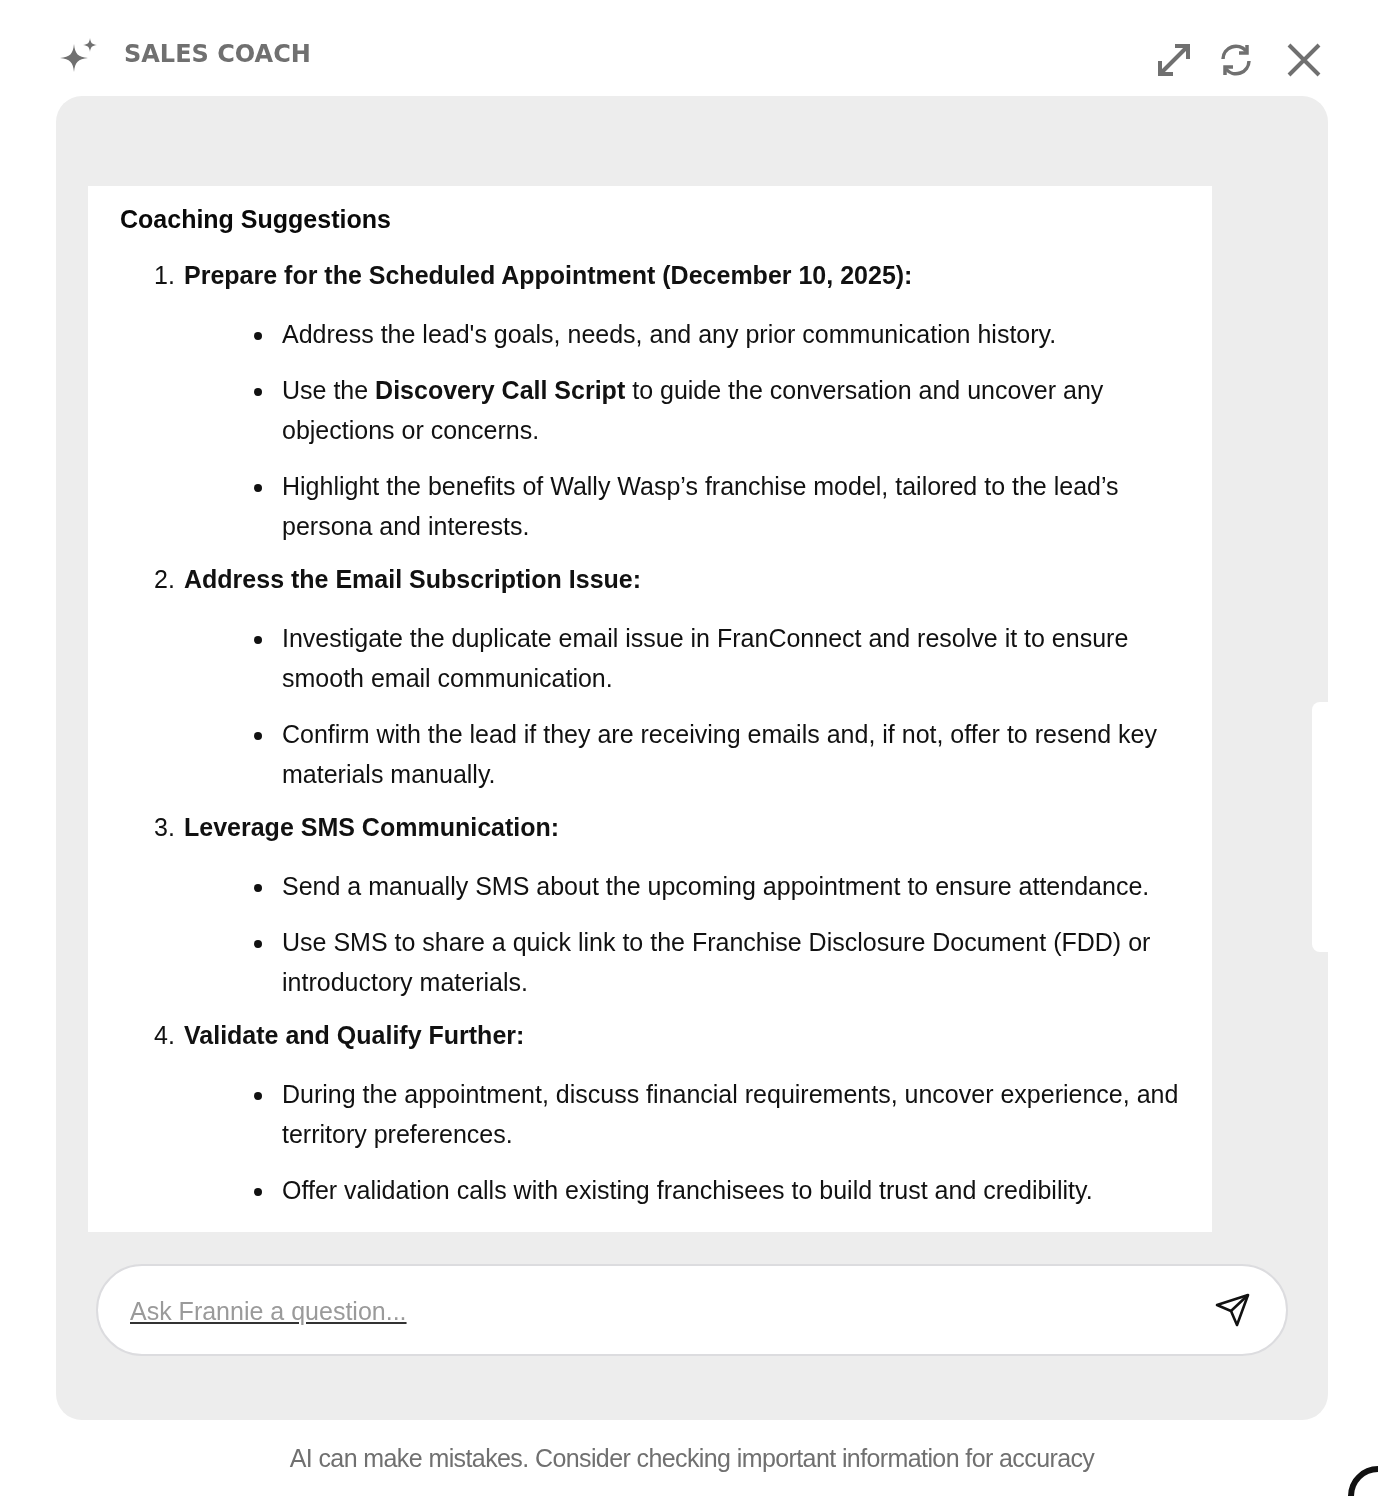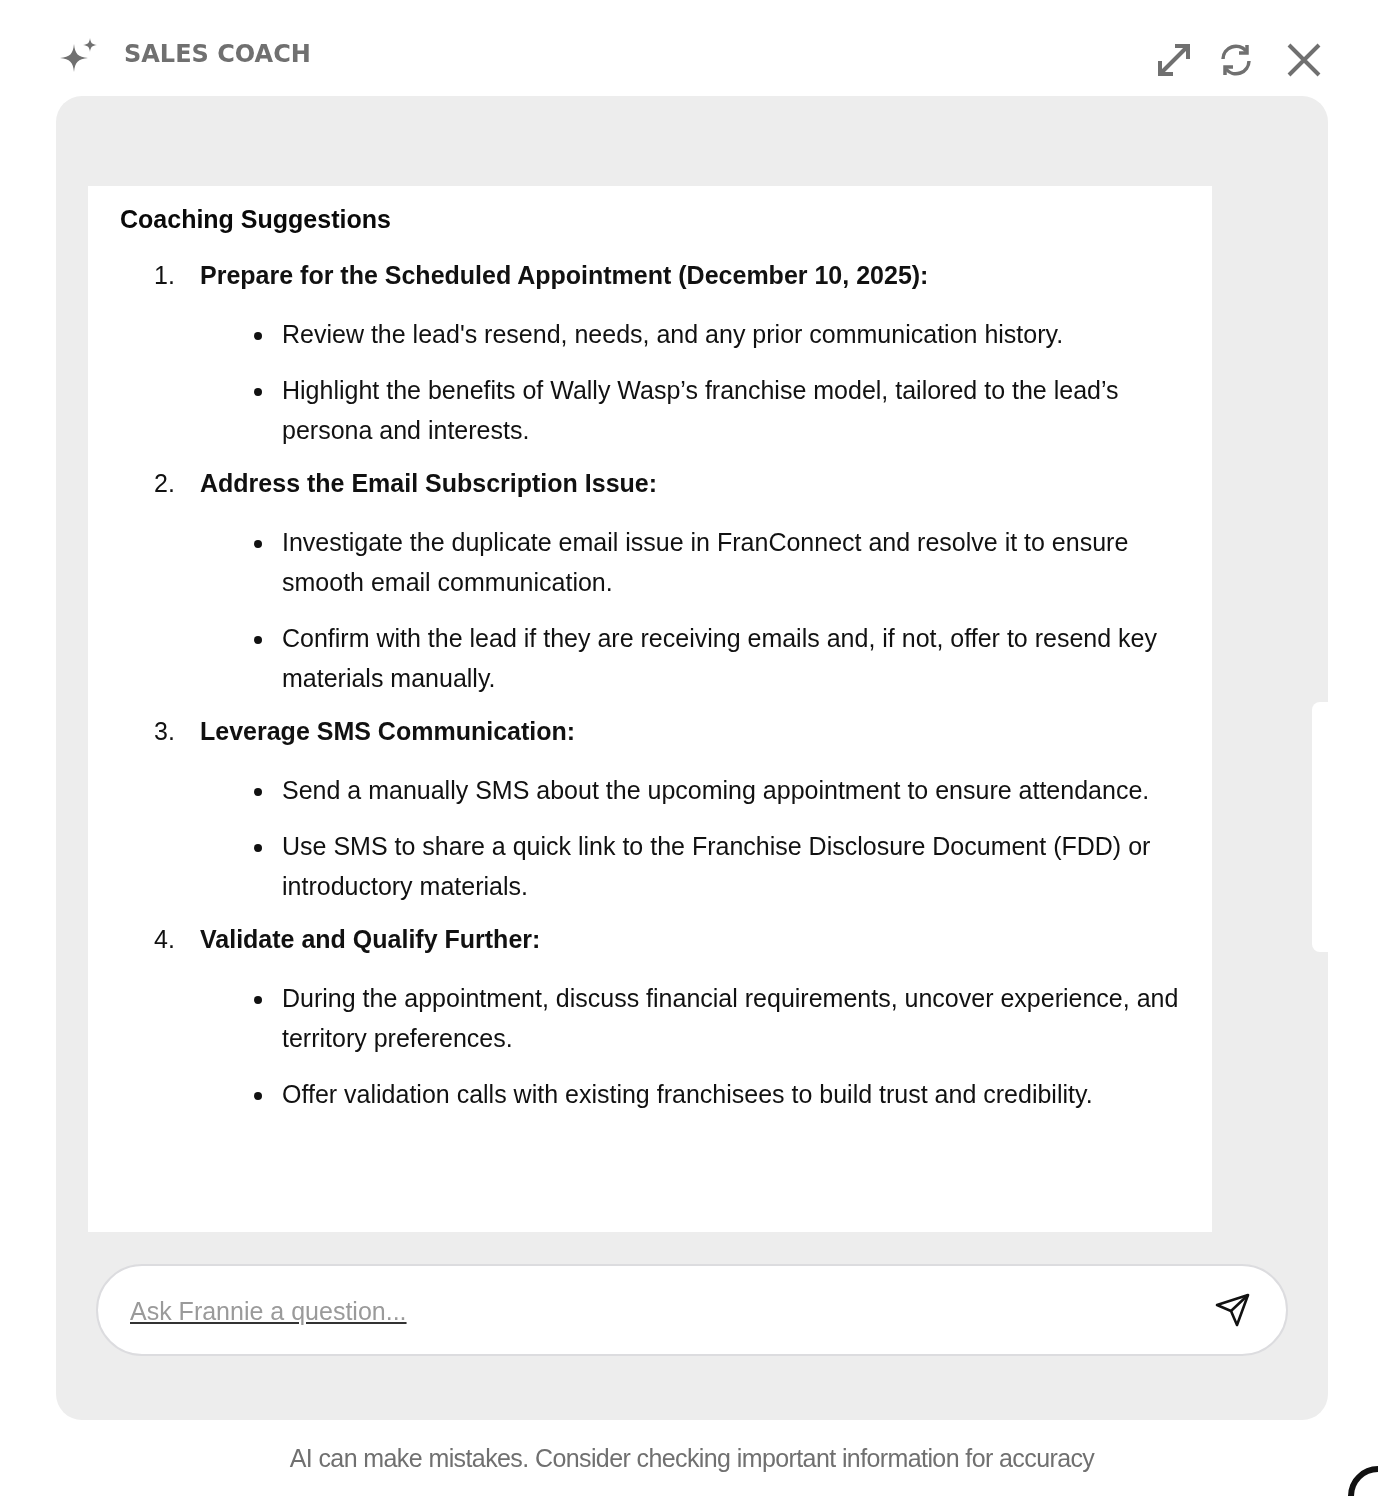--- a/index.html
+++ b/index.html
@@ -46,21 +46,21 @@
       margin-bottom: 22px;
     }
     ol.sections { list-style: none; }
     .section { margin-left: 34px; }
     .section-title {
       font-weight: bold; line-height: 34px; margin-bottom: 22px; position: relative;
     }
     .section-title .num {
       font-weight: normal; position: absolute; left: 0; top: 0;
     }
-    .section-title .txt { margin-left: 46px; }
+    .section-title .txt { margin-left: 30px; }
     ul.bullets { list-style: none; margin-left: 96px; }
     .bullet { position: relative; margin-bottom: 16px; padding-left: 32px; }
     .bullet::before {
       content: ""; position: absolute; left: 4px; top: 18px;
       width: 8px; height: 8px; border-radius: 50%; background: #111;
     }
     .bullet b { font-weight: bold; }
 
     .scroll-thumb {
       position: absolute; left: 1256px; top: 606px; width: 16px; height: 250px;
@@ -131,21 +131,22 @@
   <div class="card">
     <div class="card-inner">
       <div class="card-heading">Coaching Suggestions</div>
       <ol class="sections">
         <li class="section">
           <div class="section-title">
             <span class="num">1.</span>
             <span class="txt">Prepare for the Scheduled Appointment (December 10, 2025):</span>
           </div>
           <ul class="bullets">
-            <li class="bullet">Review the lead's resend, needs, and any prior communication history.</li>
+            <li class="bullet">Address the lead's goals, needs, and any prior communication history.</li>
+            <li class="bullet"><span>Use the </span><b>Discovery Call Script</b><span> to guide the conversation and uncover any objections or concerns.</span></li>
             <li class="bullet">Highlight the benefits of Wally Wasp’s franchise model, tailored to the lead’s persona and interests.</li>
           </ul>
         </li>
         <li class="section">
           <div class="section-title">
             <span class="num">2.</span>
             <span class="txt">Address the Email Subscription Issue:</span>
           </div>
           <ul class="bullets">
             <li class="bullet">Investigate the duplicate email issue in FranConnect and resolve it to ensure smooth email communication.</li>

